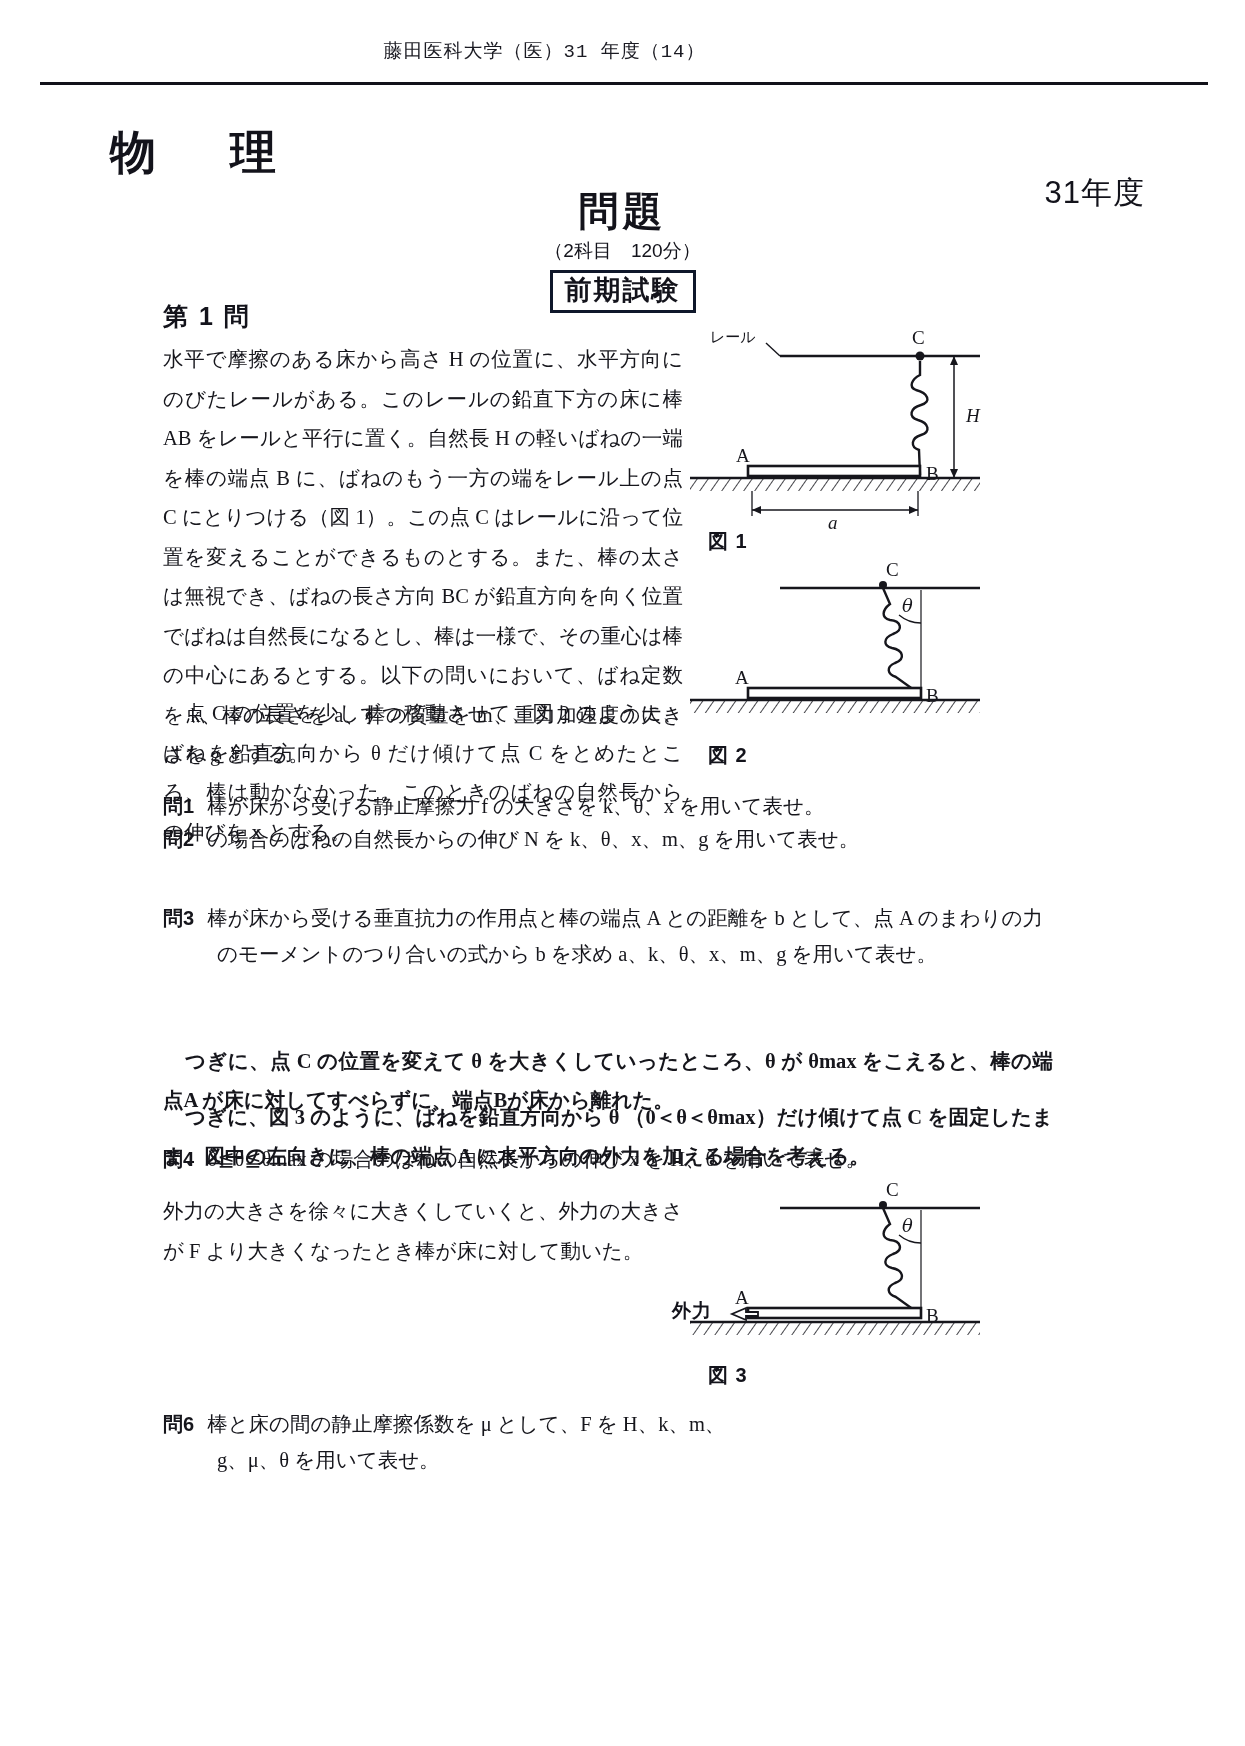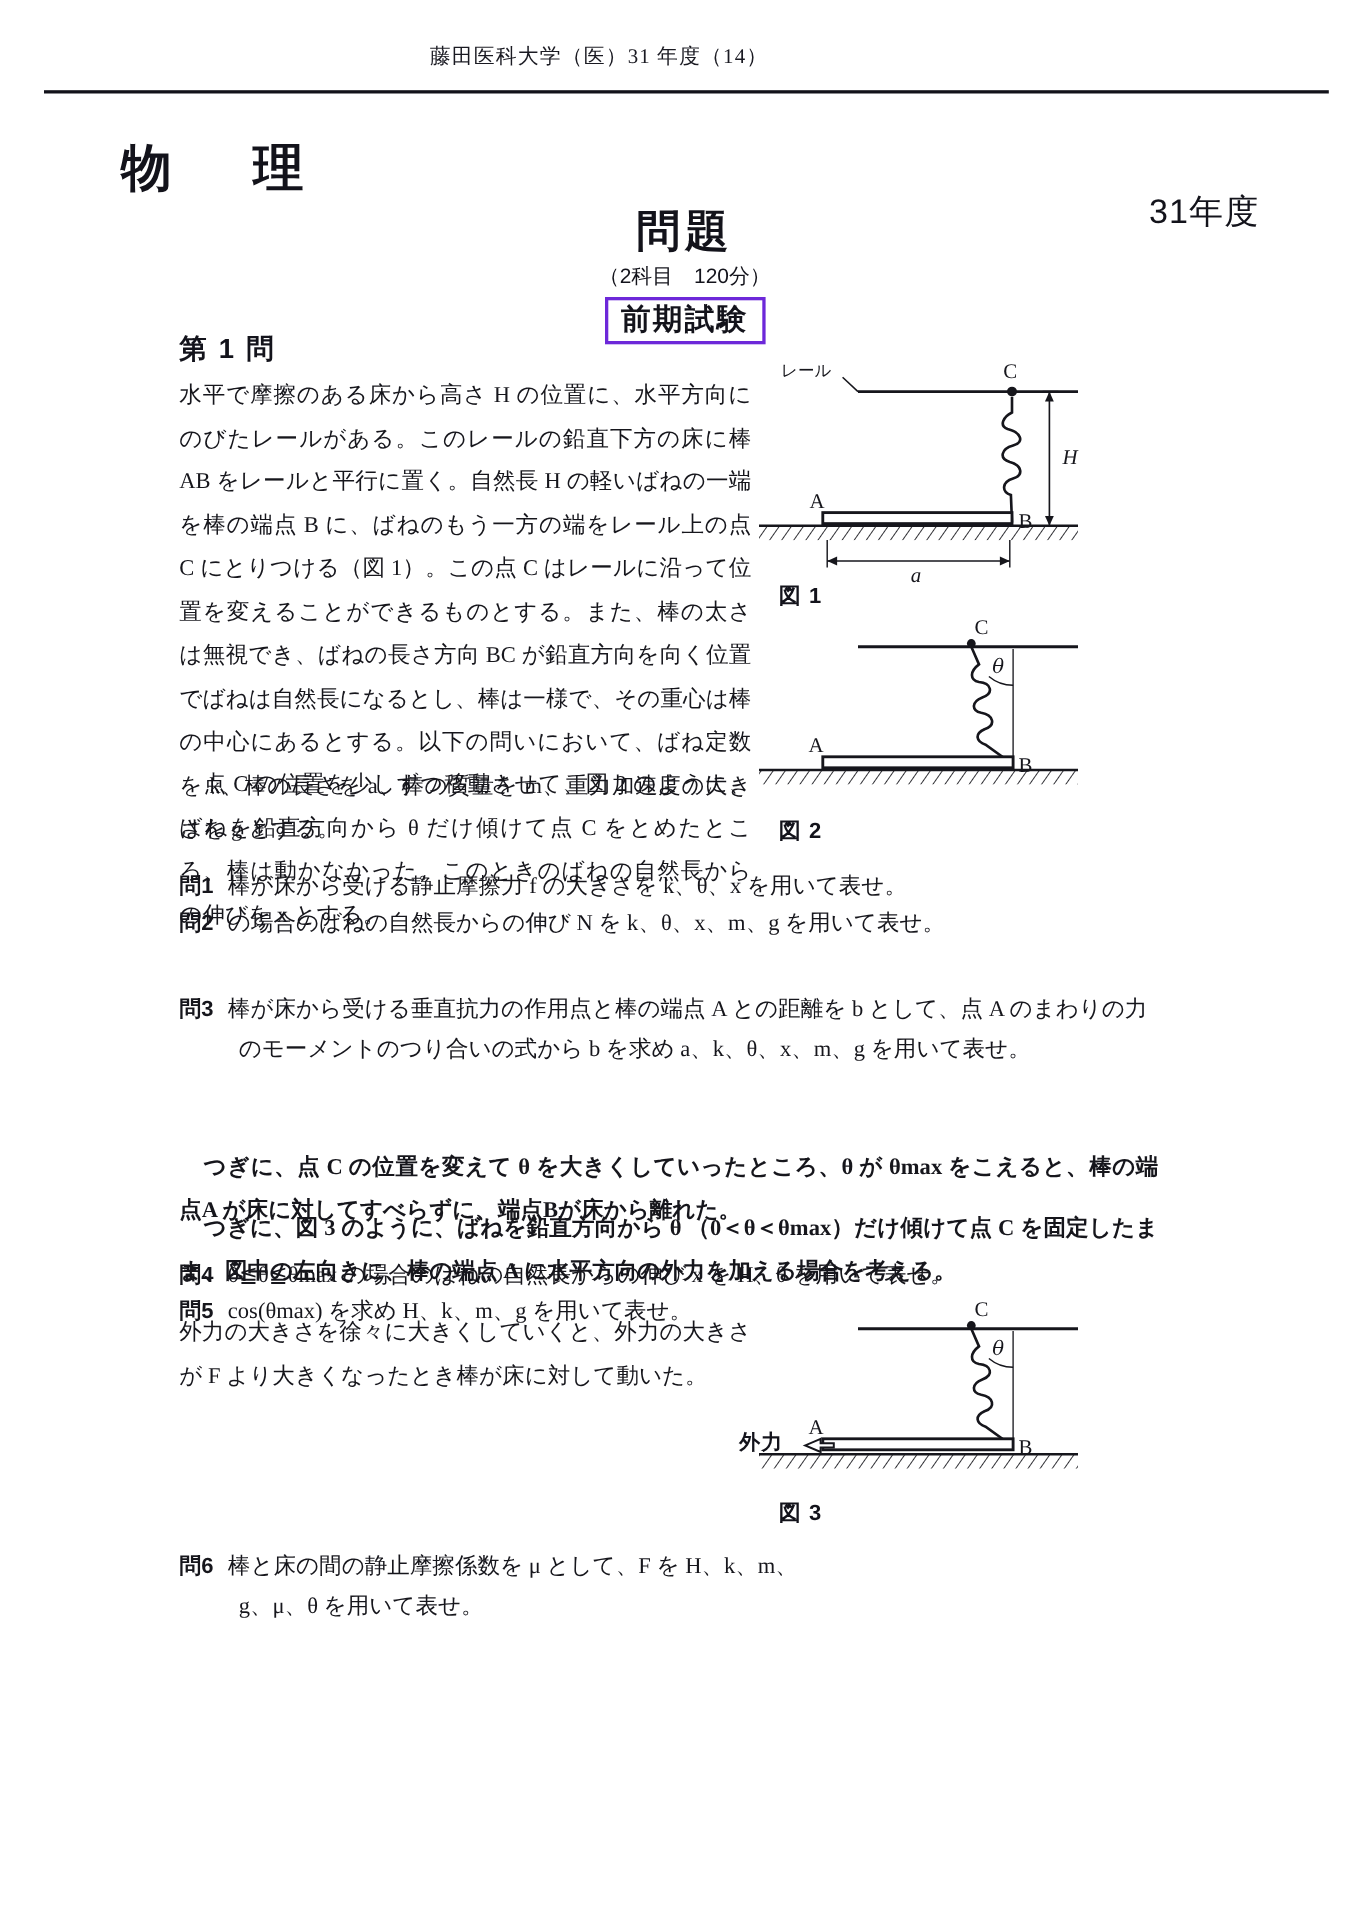--- a/index.html
+++ b/index.html
@@ -9,21 +9,21 @@
     color:#111111;
     position:relative;
     overflow:hidden;
   }
   .page { position:relative; width:1245px; height:1746px; }
 
   
   .running-head{
     position:absolute; top:38px; left:0; width:1089px;
     text-align:center; font-size:19px; letter-spacing:1px;
-    font-family:Liberation Serif, serif;
+    font-family:Liberation Mono, monospace;
     color:#1a1a22;
   }
   .head-rule{
     position:absolute; top:82px; left:40px; width:1168px; height:3px;
     background:#12121a;
   }
 
   
   .subject{
     position:absolute; top:122px; left:110px;
@@ -39,21 +39,21 @@
     font-family:"Liberation Sans","DejaVu Sans",sans-serif;
     color:#13131b; line-height:1.05;margin-top:28px;
   }
   .ct-sub{
     font-size:19px; margin-top:6px; letter-spacing:0px;
     font-family:"Liberation Sans","DejaVu Sans",sans-serif;
     color:#13131b;
   }
   .ct-boxwrap{ margin-top:6px; }
   .ct-box{
-    display:inline-block; border:3px solid #6d28d9;
+    display:inline-block; border:3px solid #0f172a;
     padding:2px 12px 4px 12px;
     font-size:27px; font-weight:700; letter-spacing:2px;
     font-family:"Liberation Sans","DejaVu Sans",sans-serif;
     color:#13131b; line-height:1.15;
   }
   .year-right{
     position:absolute; top:172px; right:100px;
     font-size:31px; letter-spacing:1px;
     font-family:"Liberation Sans","DejaVu Sans",sans-serif;
     color:#13131b;
@@ -162,23 +162,20 @@
   </div>
 
   <div class="col-wide p3">
     <span class="indent">つぎに、点 C の位置を変えて θ を大きくしていったところ、θ が θmax をこえると、棒の端点A が床に対してすべらずに、端点Bが床から離れた。</span>
   </div>
 
   <div class="qrow q4">
     <span class="qlabel">問4</span><span>0≦θ≦θmax の場合のばねの自然長からの伸び x を H、θ を用いて表せ。</span>
   </div>
 
-  <div class="qrow q5">
-    <span class="qlabel">問5</span><span>cos(θmax) を求め H、k、m、g を用いて表せ。</span>
-  </div>
 
   <div class="col-wide p4">
     <span class="indent">つぎに、図 3 のように、ばねを鉛直方向から θ （0＜θ＜θmax）だけ傾けて点 C を固定したまま、図中の左向きに、棒の端点 A に水平方向の外力を加える場合を考える。</span>
   </div>
 
   <div class="col-narrow p5">外力の大きさを徐々に大きくしていくと、外力の大きさが F より大きくなったとき棒が床に対して動いた。</div>
 
   <div class="qrow-wrap q6">
     <span class="qlabel">問6</span><span>棒と床の間の静止摩擦係数を μ として、F を H、k、m、</span>
     <span class="qcont">g、μ、θ を用いて表せ。</span>

